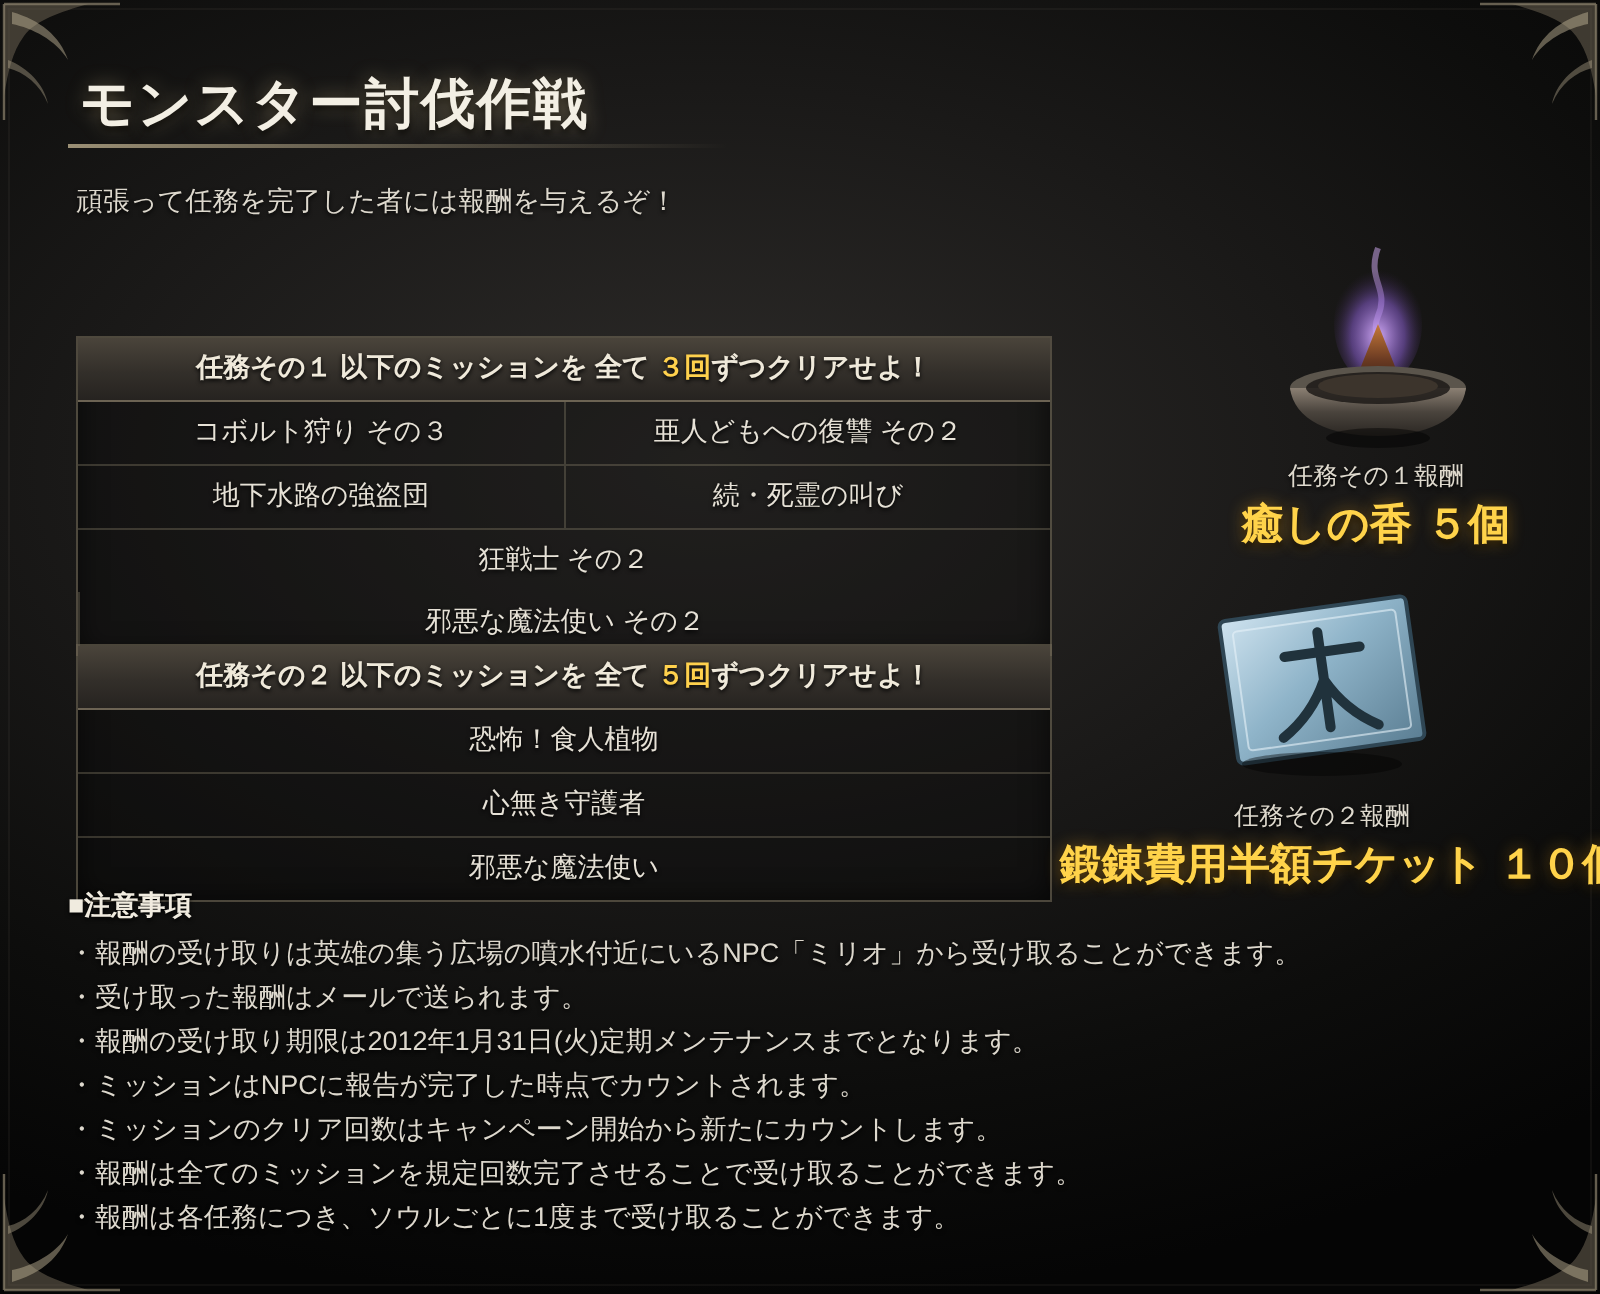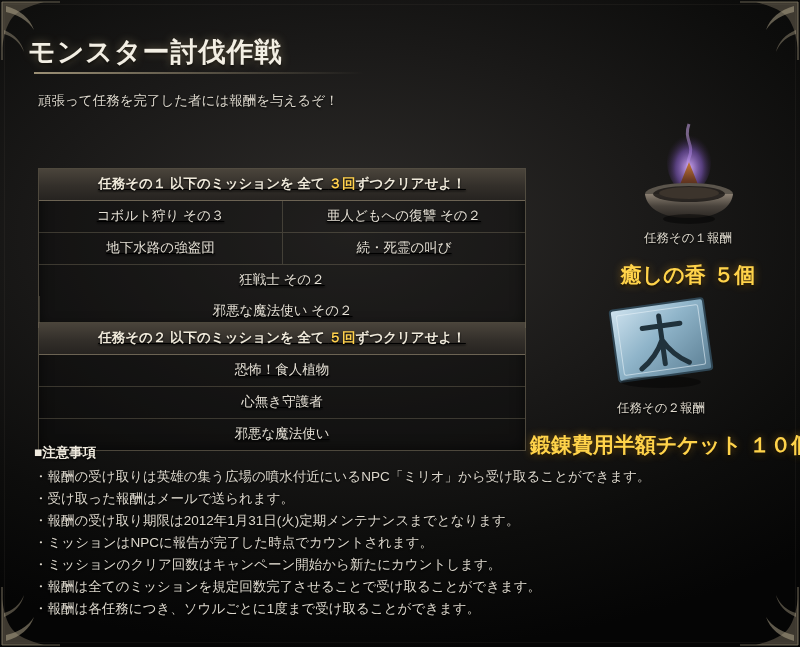--- a/index.html
+++ b/index.html
@@ -34,21 +34,21 @@
 
   
   .frame-line {
     position: absolute; left: 4px; top: 4px; right: 4px; bottom: 4px;
     border: 1px solid rgba(120,110,95,0.10);
     pointer-events: none;
   }
 
   #title {
     position: absolute;
-    left: 28px; top: 34px;
+    left: 40px; top: 34px;
     font-family: "DejaVu Serif", "Liberation Serif", serif;
     font-weight: bold;
     font-size: 27px;
     letter-spacing: 1px;
     color: #f3efe4;
     text-shadow: 0 0 10px rgba(255,230,170,0.35), 0 2px 3px #000;
   }
   #title-underline {
     position: absolute;
     left: 34px; top: 72px;
@@ -67,21 +67,20 @@
   }
   #intro div { white-space: nowrap; }
 
   
   .mission-table {
     position: absolute;
     width: 488px;
     border: 1px solid rgba(150,140,115,0.45);
     background: rgba(10,10,10,0.35);
     box-shadow: 0 0 14px rgba(0,0,0,0.6) inset;
-    text-decoration: underline;
   }
   #table1 { left: 38px; top: 168px; }
   #table2 { left: 38px; top: 322px; }
 
   .mt-head {
     text-align: center;
     padding: 6px 4px 7px;
     font-size: 13.5px;
     font-weight: bold;
     color: #efe9da;
@@ -114,21 +113,21 @@
     color: #ded9cd;
     text-shadow: 0 1px 2px #000;
     margin-top: 4px;
   }
   .reward-value {
     font-family: "DejaVu Serif", "Liberation Serif", serif;
     font-weight: bold;
     font-size: 21px;
     color: #ffd34a;
     text-shadow: 0 0 8px rgba(255,180,40,0.45), 0 2px 3px #000;
-    margin-top: 14px;
+    margin-top: 1px;
     white-space: nowrap;
   }
   .art { position: relative; height: 108px; }
   .art svg { position: absolute; left: 50%; top: 0; transform: translateX(-50%); }
 
   
   #notes {
     position: absolute;
     left: 34px; top: 444px;
     width: 730px;

